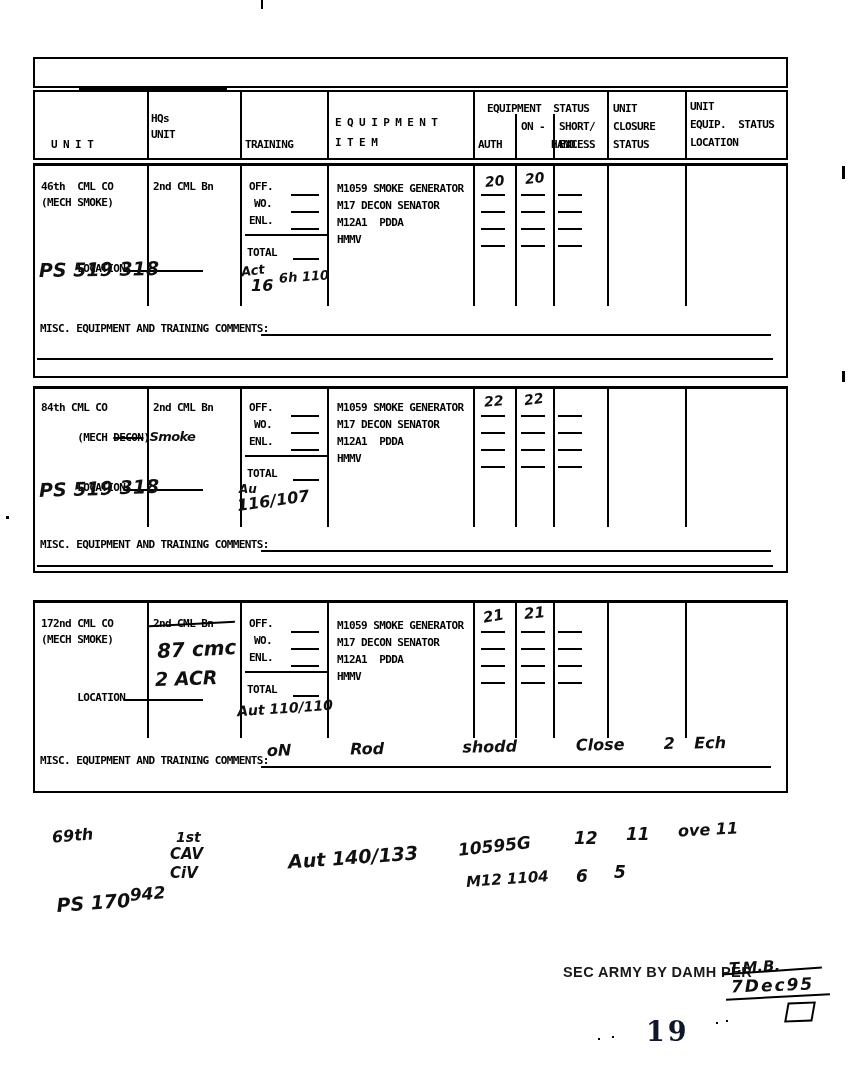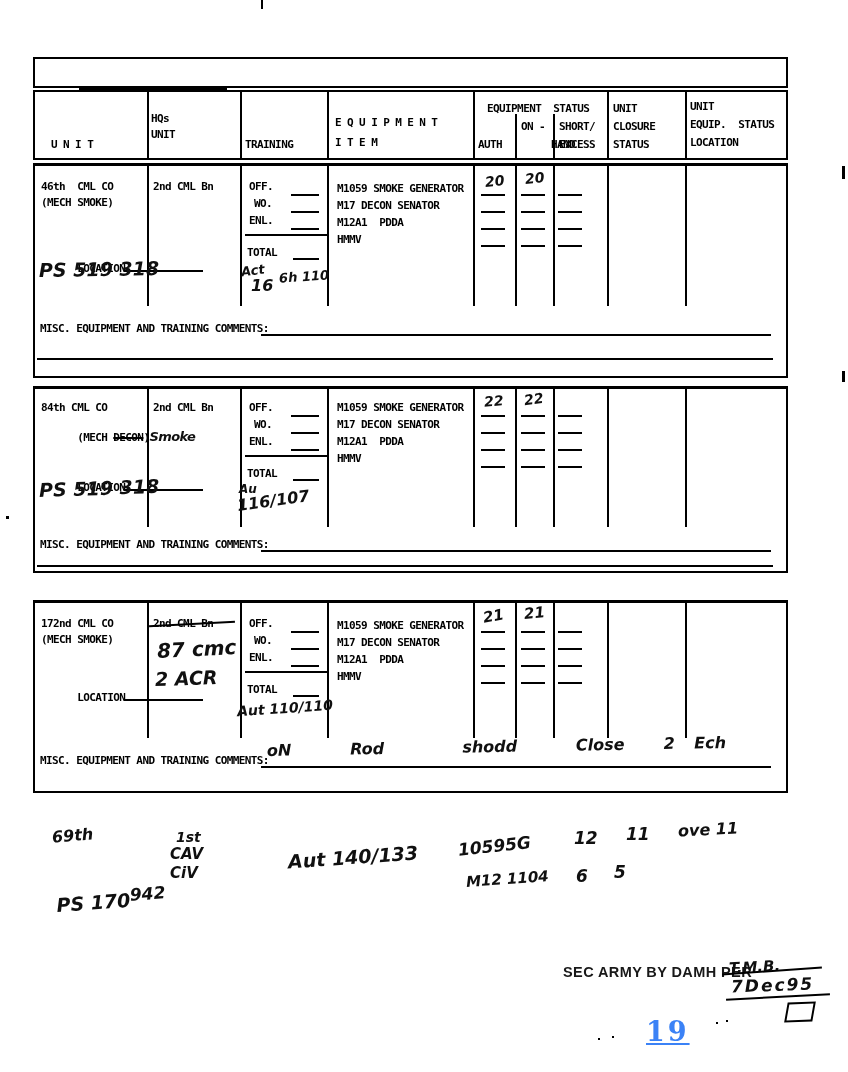--- a/index.html
+++ b/index.html
@@ -10,21 +10,21 @@
   .hw{position:absolute;font-family:"DejaVu Sans",sans-serif;font-style:italic;font-weight:bold;
       color:#101010;white-space:pre;line-height:1;}
   .box{position:absolute;border:2px solid #000;border-top:3px solid #000;box-sizing:border-box;background:#fff;}
   .vl{position:absolute;width:2px;background:#000;}
   .hl{position:absolute;height:2px;background:#000;}
   .bl{position:absolute;border-bottom:2px solid #000;height:12px;}
   .strike{text-decoration:line-through;text-decoration-thickness:2px;}
   .stamp{position:absolute;font:bold 14.5px "Liberation Sans",sans-serif;color:#181818;
          letter-spacing:0.4px;white-space:pre;}
   .artifact{position:absolute;background:#000;}
-  .pagenum{position:absolute;font:bold 27px "DejaVu Serif",serif;letter-spacing:3px;color:#3b82f6;text-decoration:underline;}
+  .pagenum{position:absolute;font:bold 27px "DejaVu Serif",serif;letter-spacing:3px;color:#0f172a;}
 </style>
 </head>
 <body>
 
 <div id="page">
 
   <div class="artifact" style="left:261px;top:0;width:2px;height:9px;"></div>
   <div class="artifact" style="left:842px;top:166px;width:3px;height:13px;"></div>
   <div class="artifact" style="left:842px;top:371px;width:3px;height:11px;"></div>
   <div class="artifact" style="left:6px;top:516px;width:3px;height:3px;"></div>

